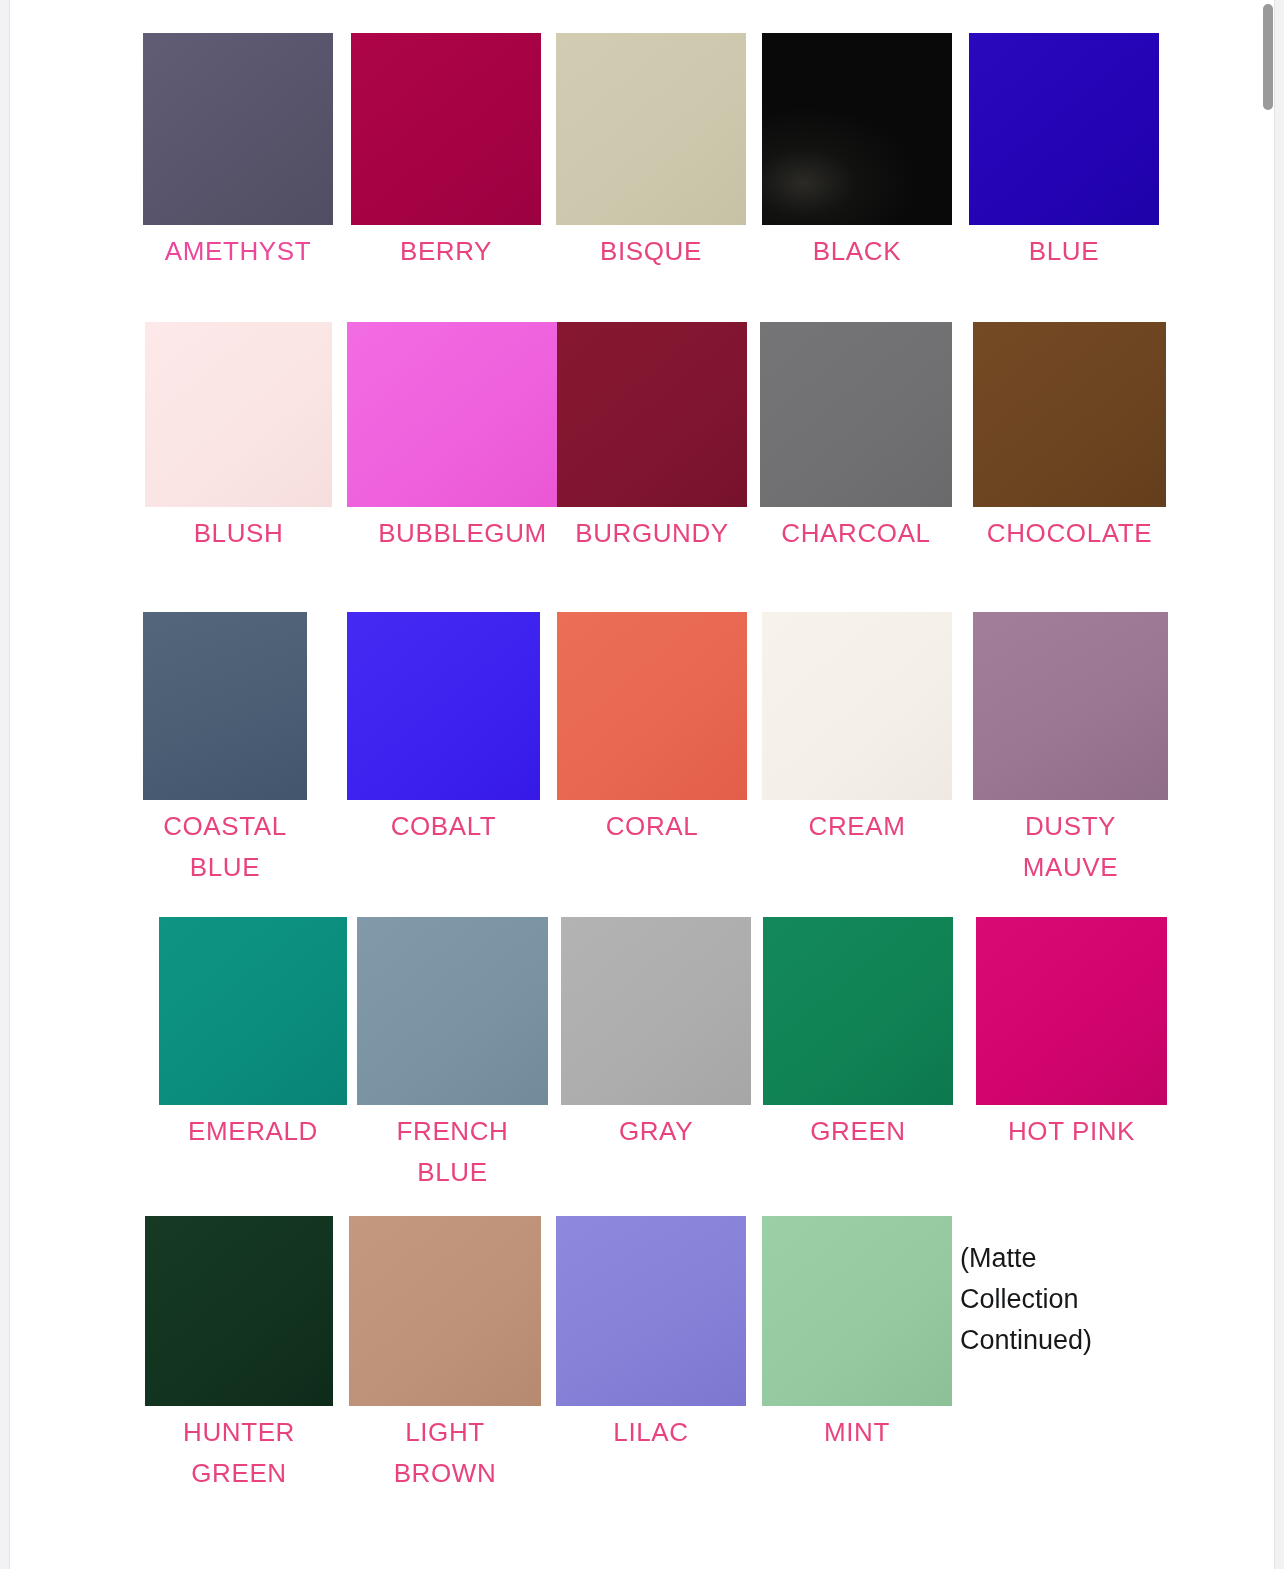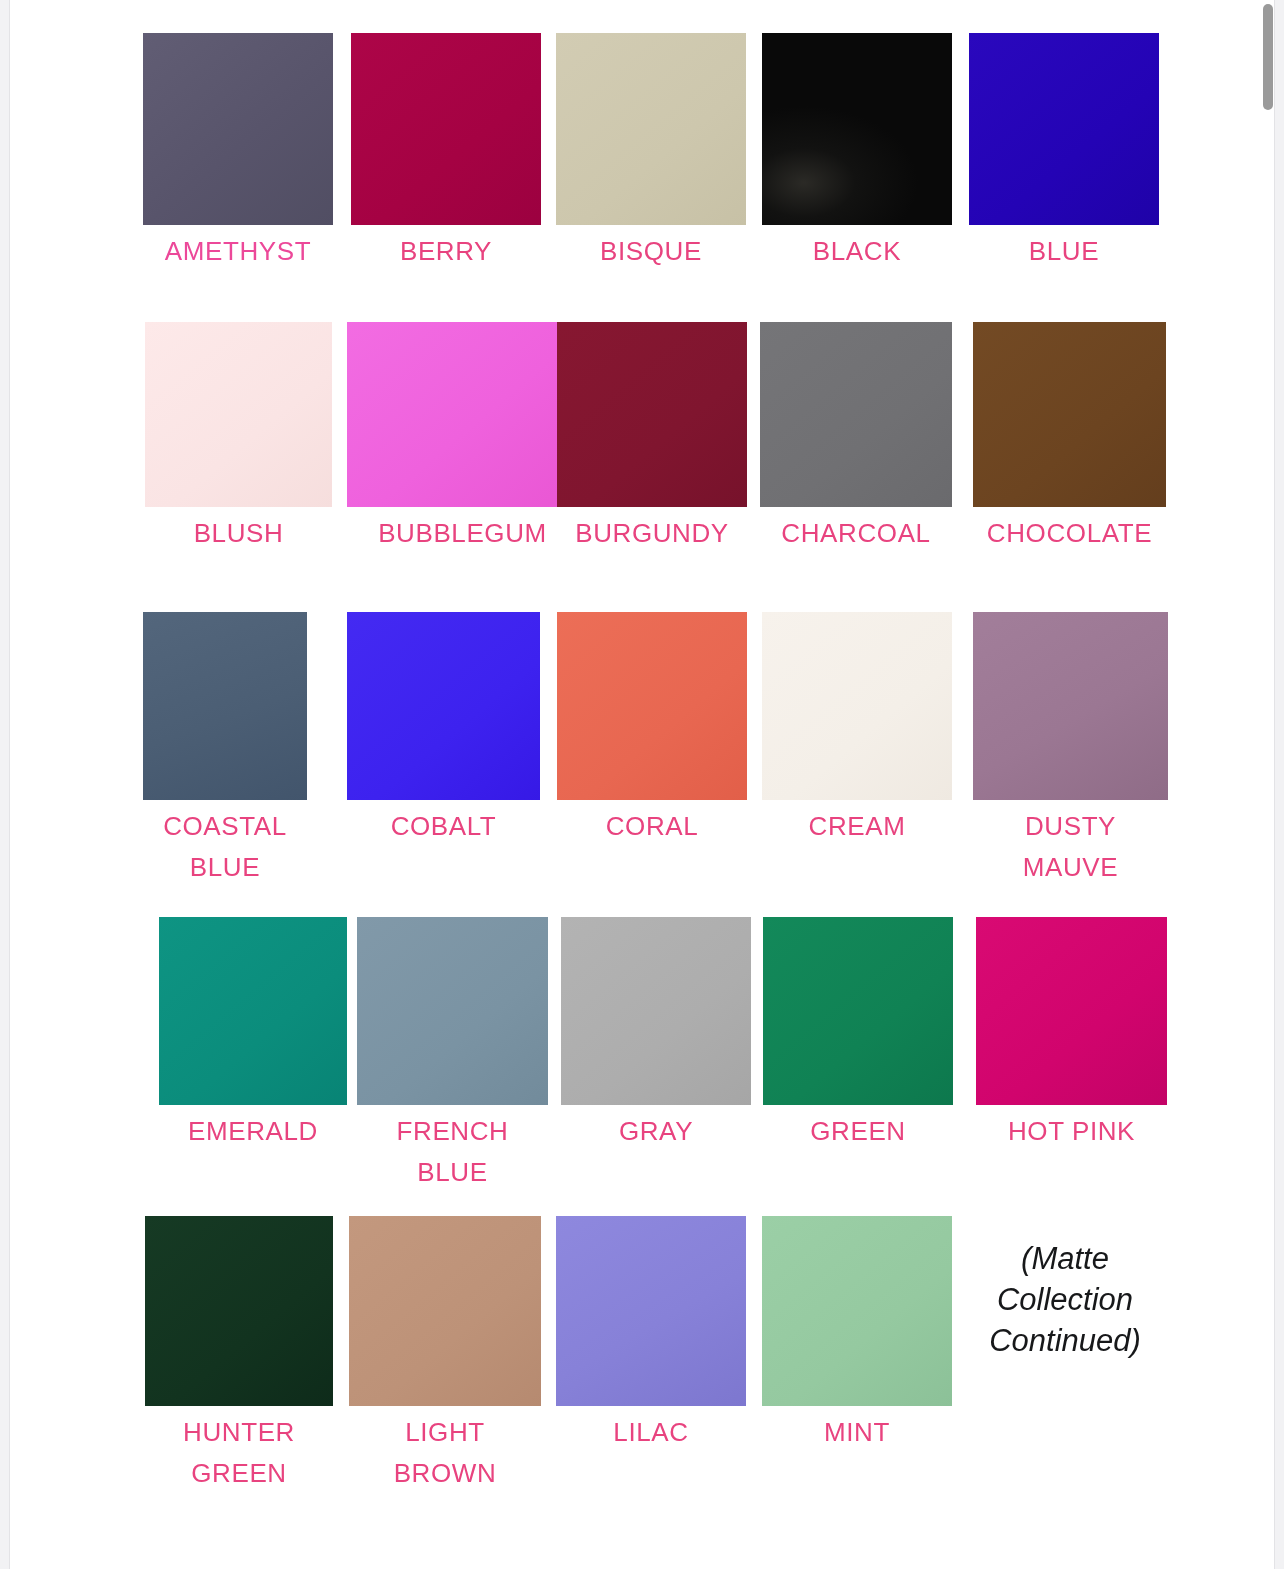--- a/index.html
+++ b/index.html
@@ -94,24 +94,22 @@
     font-size: 26px;
     letter-spacing: 0.6px;
     line-height: 41px;
     font-weight: 400;
     white-space: pre-line;
     font-family: "Liberation Sans", sans-serif;
   }
 
   .note {
     position: absolute;
-    text-align: center;
     color: #17181a;
-    font-style: italic;
-    font-size: 31px;
+    font-size: 27px;
     line-height: 41px;
     white-space: pre-line;
     font-family: "Liberation Sans", sans-serif;
   }
 </style>
 </head>
 <body>
 
 <div class="page-gutter-left"></div>
 <div class="page-edge-left"></div>

